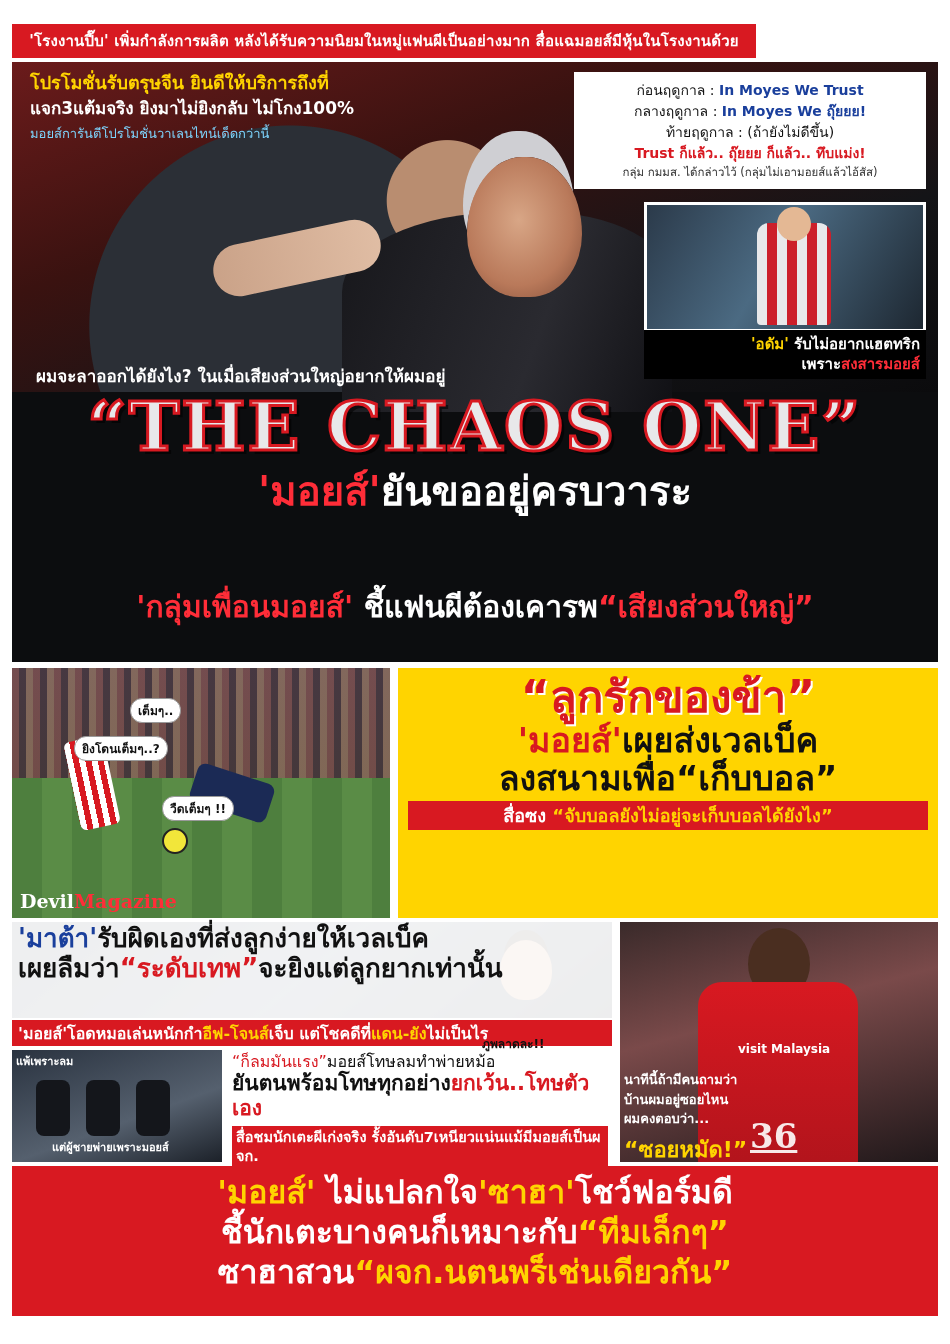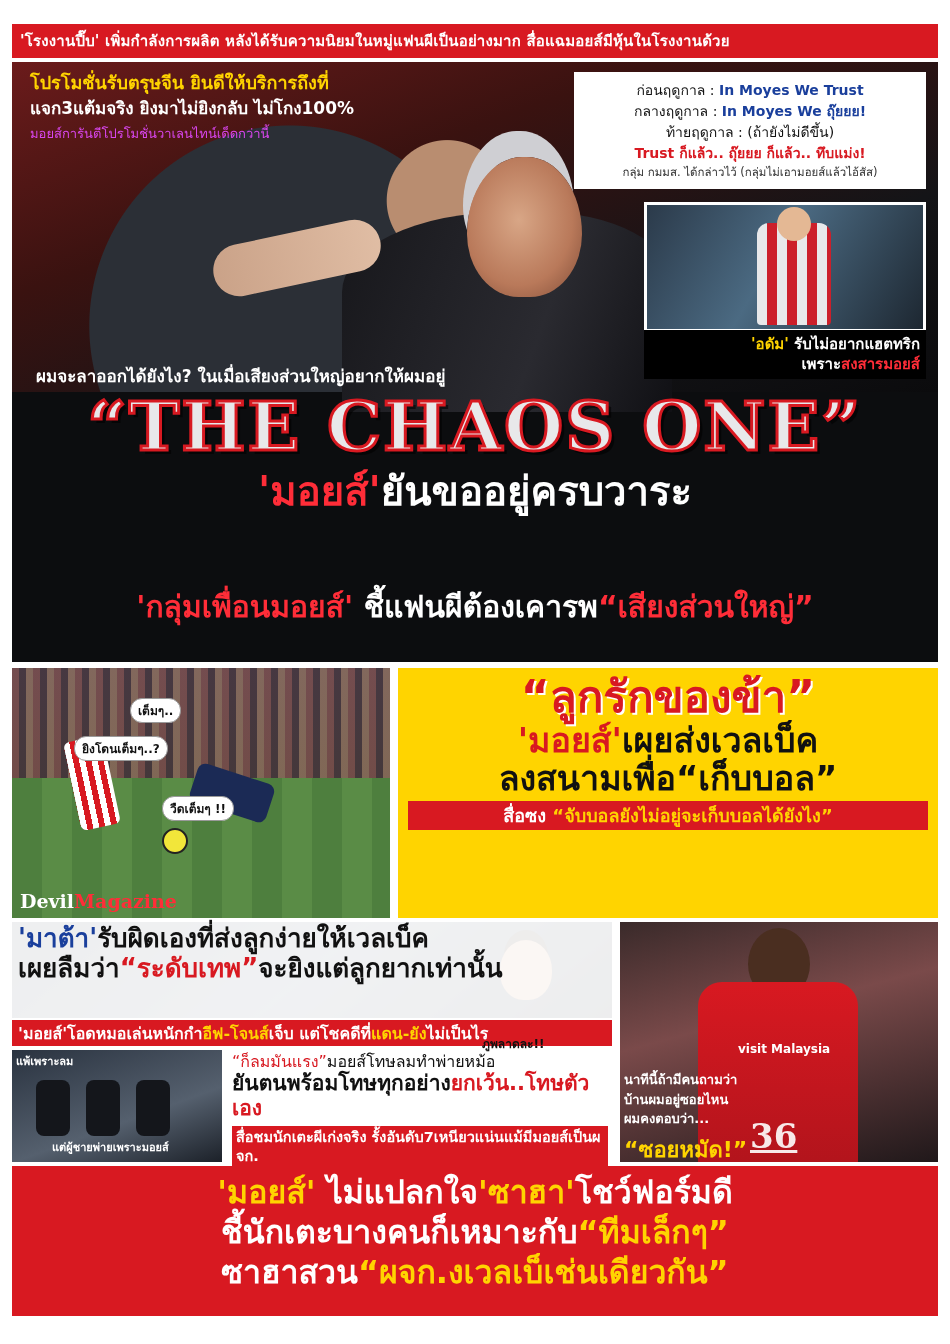--- a/index.html
+++ b/index.html
@@ -7,23 +7,23 @@
     width:950px; height:1344px;
     background:#ffffff;
     font-family:"DejaVu Sans", sans-serif;
     overflow:hidden;
     position:relative;
   }
   .page { position:relative; width:950px; height:1344px; background:#fff; }
 
   
   .ticker {
-    position:absolute; left:12px; top:24px; width:926px; height:34px;
+    position:absolute; left:12px; top:24px; width:744px; height:34px;
     background:#d81921; color:#fff;
-    display:flex; align-items:center; 
+    display:flex; align-items:center; justify-content:center;
     font-size:15px; font-weight:bold; letter-spacing:.2px;
     box-sizing:border-box; padding:0 8px;
   }
 
   
   .hero {
     position:absolute; left:12px; top:62px; width:926px; height:600px;
     background:#0c0d0f; overflow:hidden;
   }
   .hero-photo {
@@ -49,21 +49,21 @@
     position:absolute; left:200px; top:170px; width:170px; height:52px;
     background:linear-gradient(90deg,#caa288,#e0bda4);
     border-radius:26px; transform:rotate(-12deg);
   }
 
   .promo {
     position:absolute; left:18px; top:10px; width:330px; color:#fff;
   }
   .promo .l1 { color:#ffd400; font-size:18px; font-weight:bold; line-height:1.25; }
   .promo .l2 { color:#ffffff; font-size:17px; font-weight:bold; line-height:1.3; margin-top:2px;}
-  .promo .l3 { color:#d946ef; font-size:13px; margin-top:4px; }
+  .promo .l3 { color:#7dd3fc; font-size:13px; margin-top:4px; }
 
   .moyesbox{
     position:absolute; right:12px; top:10px; width:352px;
     background:#ffffff; color:#111; padding:8px 10px; box-sizing:border-box;
     font-size:14px; line-height:1.5; text-align:center;
   }
   .moyesbox .hl{ color:#d81921; font-weight:bold; }
   .moyesbox .blue{ color:#1a3f9c; font-weight:bold; }
   .moyesbox .small{ font-size:11.5px; color:#333; }
 
@@ -398,17 +398,17 @@
   </div>
 
   <div class="bottom">
     <div class="r1">
       <span class="y">'มอยส์'</span><span> ไม่แปลกใจ</span><span class="y">'ซาฮา'</span><span>โชว์ฟอร์มดี</span>
     </div>
     <div class="r2">
       <span>ชี้นักเตะบางคนก็เหมาะกับ</span><span class="y">“ทีมเล็กๆ”</span>
     </div>
     <div class="r3">
-      <span>ซาฮาสวน</span><span class="y">“ผจก.งเวลเบ็เช่นเดียวกัน”</span>
+      <span>ซาฮาสวน</span><span class="y">“ผจก.นตนพร็เช่นเดียวกัน”</span>
     </div>
   </div>
 
 </div>
 
 </body></html>

